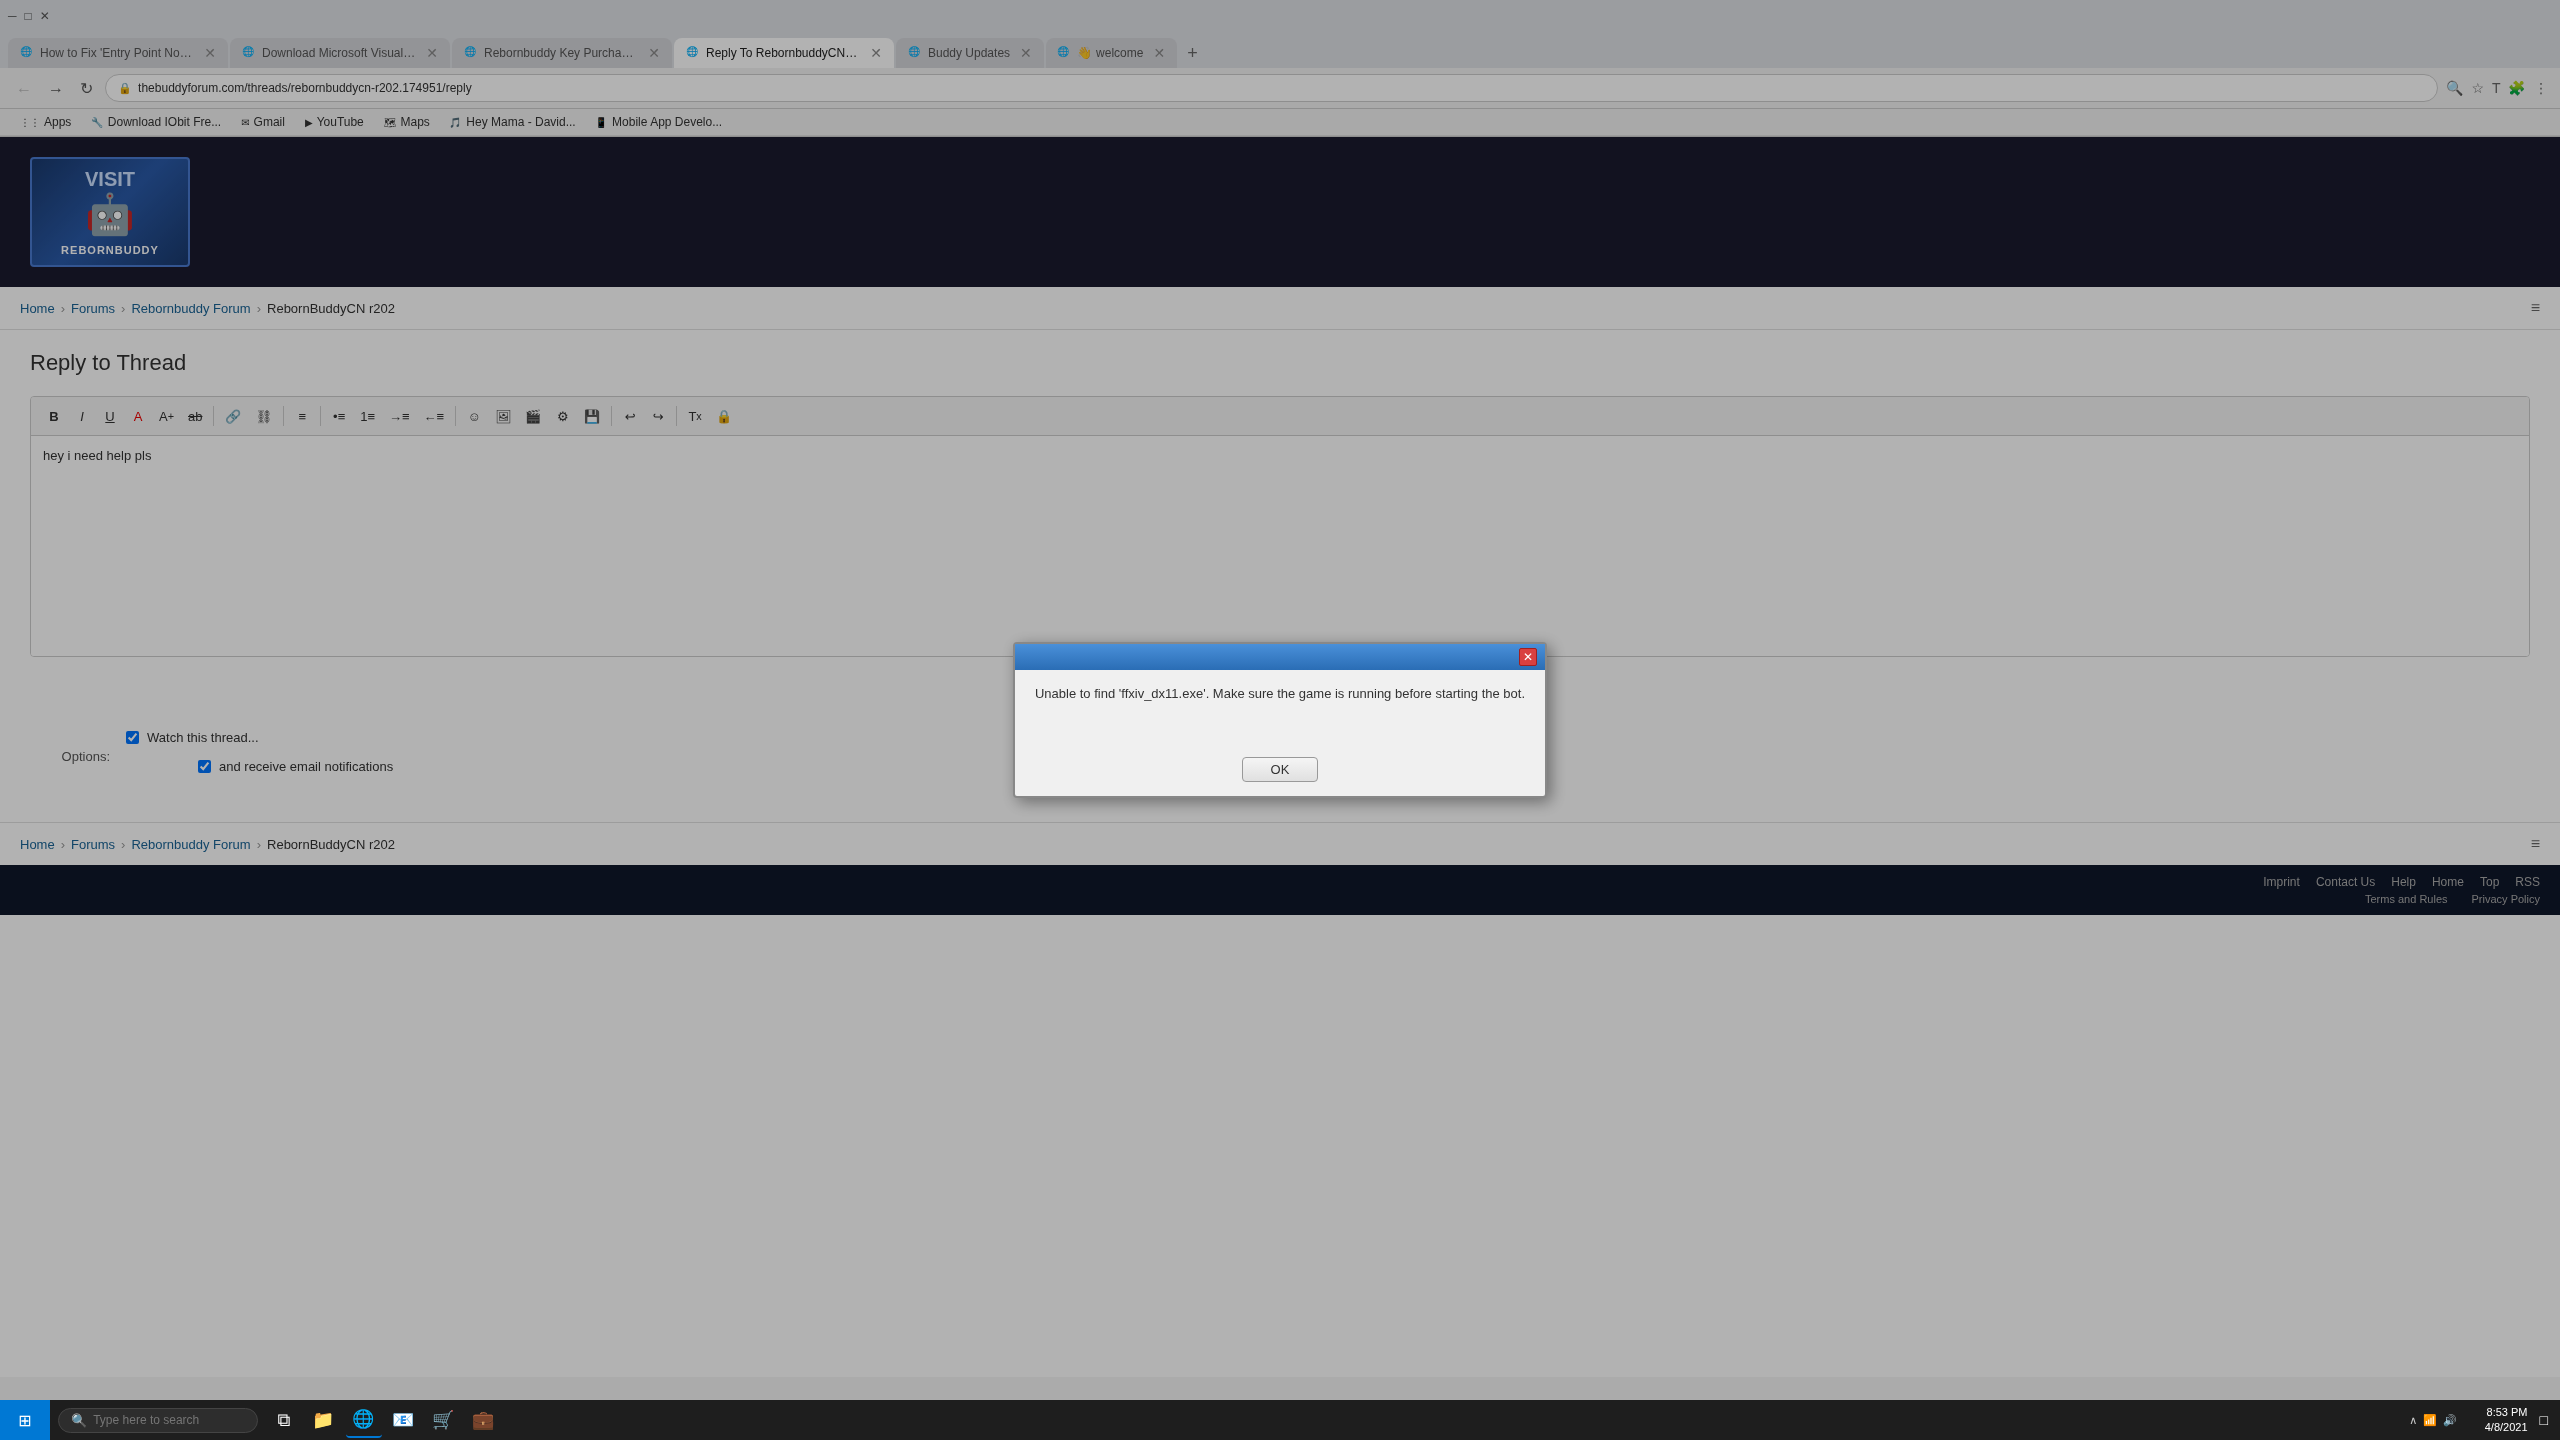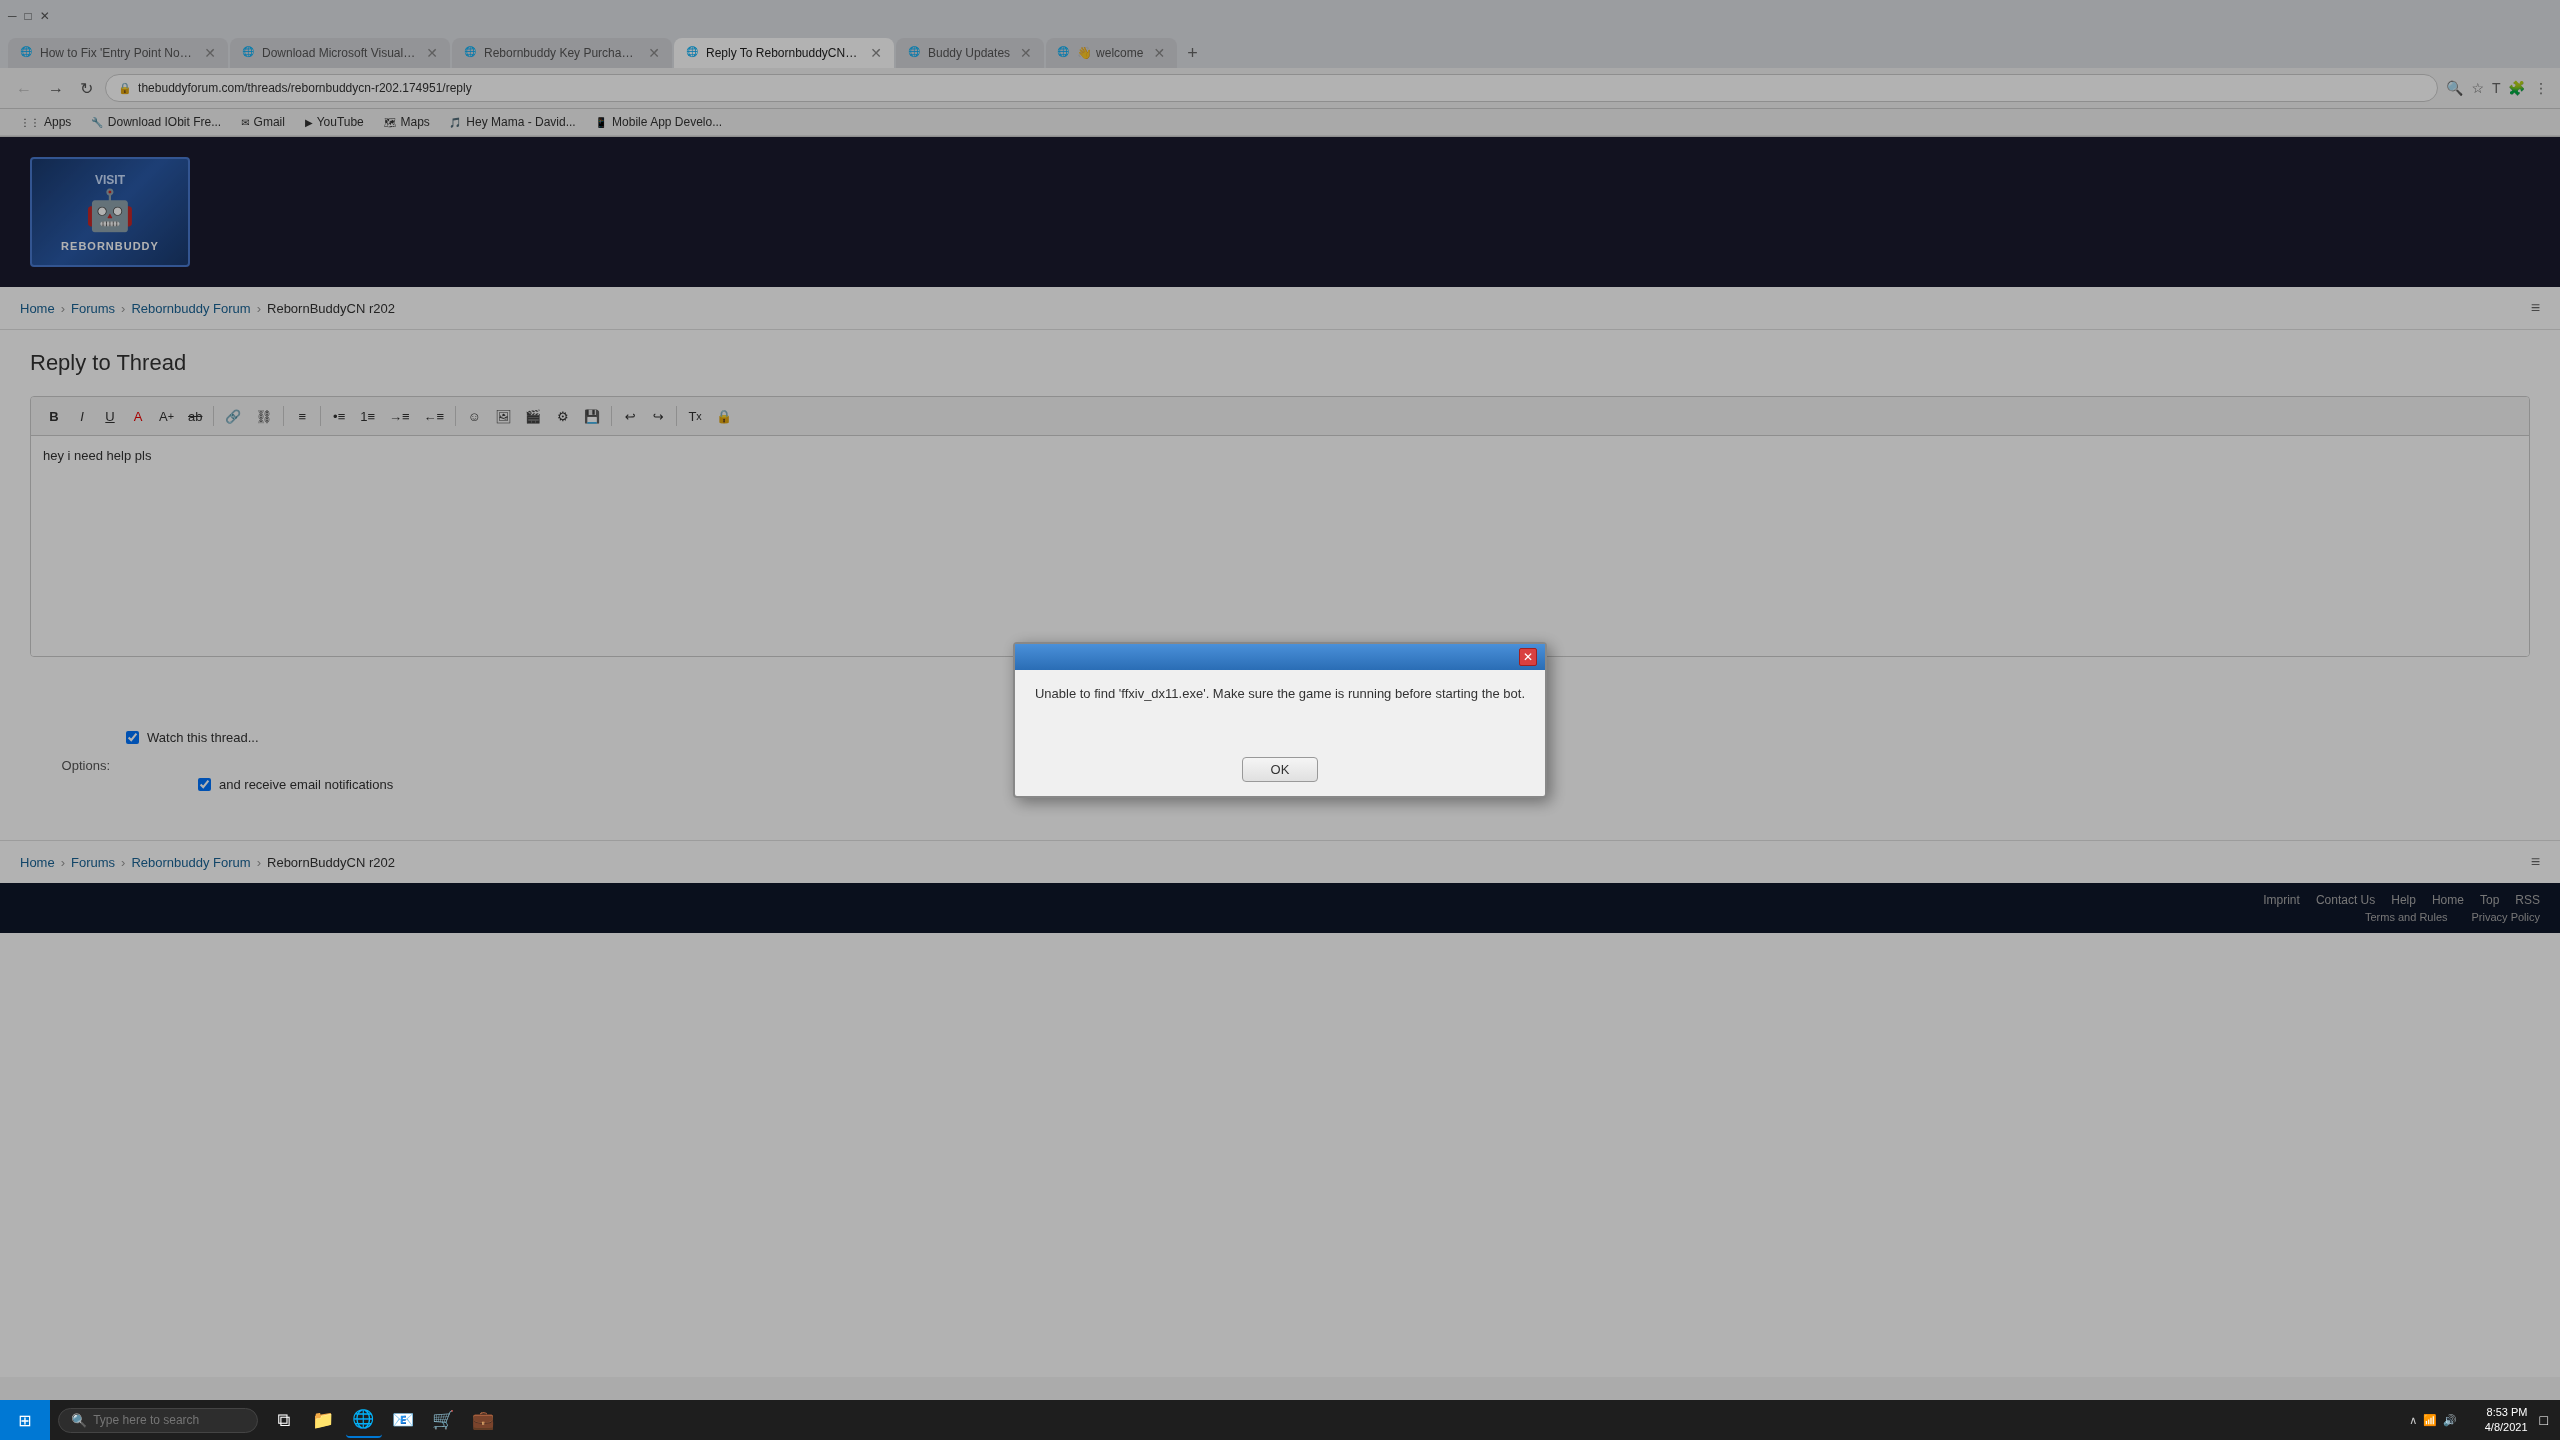--- a/index.html
+++ b/index.html
@@ -21,21 +21,21 @@
     .address-bar { flex: 1; height: 28px; border: 1px solid #ccc; border-radius: 14px; padding: 4px 12px; font-size: 12px; background: #fff; display: flex; align-items: center; color: #333; }
     .toolbar-icons { display: flex; gap: 8px; align-items: center; color: #666; font-size: 14px; }
     .bookmarks-bar { display: flex; align-items: center; gap: 4px; padding: 4px 12px; background: #f2f2f2; border-bottom: 1px solid #e0e0e0; font-size: 12px; }
     .bookmark-item { display: flex; align-items: center; gap: 4px; padding: 2px 8px; cursor: pointer; color: #333; border-radius: 4px; white-space: nowrap; }
     .bookmark-favicon { font-size: 10px; }
     
     
     .site-header { background: #1a1a2e; padding: 20px 30px; display: flex; align-items: center; }
     .site-logo { width: 160px; height: 110px; background: linear-gradient(135deg, #1a3a6e 0%, #2a5aa8 50%, #1a3a6e 100%); border: 2px solid #4a7ad0; border-radius: 4px; display: flex; flex-direction: column; align-items: center; justify-content: center; color: white; font-weight: bold; font-size: 12px; overflow: hidden; position: relative; cursor: pointer; }
     .logo-text { font-size: 11px; font-weight: bold; letter-spacing: 1px; color: #fff; margin-top: 4px; }
-    .logo-visit { font-size: 12px; color: #cce0ff; }
+    .logo-visit { font-size: 20px; color: #cce0ff; }
     .logo-character { font-size: 40px; margin-bottom: 2px; }
 
     
     .breadcrumb-bar { background: #fff; padding: 12px 20px; border-bottom: 1px solid #e0e0e0; display: flex; align-items: center; justify-content: space-between; }
     .breadcrumb { display: flex; align-items: center; gap: 4px; font-size: 13px; }
     .breadcrumb a { color: #1a6496; text-decoration: none; }
     .breadcrumb .sep { color: #999; margin: 0 2px; }
     .breadcrumb .current { color: #333; font-weight: normal; }
     .list-icon { font-size: 16px; color: #666; cursor: pointer; }
 
@@ -62,21 +62,21 @@
 
     
     .buttons-row { display: flex; justify-content: center; gap: 12px; margin-bottom: 24px; }
     .action-btn { padding: 6px 18px; border: 1px solid #bbb; border-radius: 4px; background: linear-gradient(to bottom, #fff, #e8e8e8); cursor: pointer; font-size: 13px; color: #333; }
     .action-btn.primary { background: linear-gradient(to bottom, #f5f5f5, #e0e0e0); }
 
     
     .options-section { margin-bottom: 20px; padding: 0 20px; }
     .options-row { display: flex; align-items: center; gap: 8px; margin-bottom: 8px; font-size: 13px; color: #333; }
     .options-label { color: #555; margin-right: 8px; min-width: 60px; text-align: right; }
-    .options-group { display: flex; flex-direction: column; gap: 24px; }
+    .options-group { display: flex; flex-direction: column; gap: 6px; }
 
     
     .bottom-breadcrumb { background: #fff; padding: 12px 20px; border-top: 1px solid #e0e0e0; display: flex; align-items: center; justify-content: space-between; }
 
     
     .site-footer { background: #0f172a; color: #aaa; padding: 10px 20px; font-size: 12px; display: flex; flex-direction: column; gap: 4px; }
     .footer-links { display: flex; justify-content: flex-end; gap: 16px; }
     .footer-link { color: #aaa; text-decoration: none; cursor: pointer; }
     .footer-bottom { display: flex; justify-content: flex-end; gap: 24px; font-size: 11px; }
 

